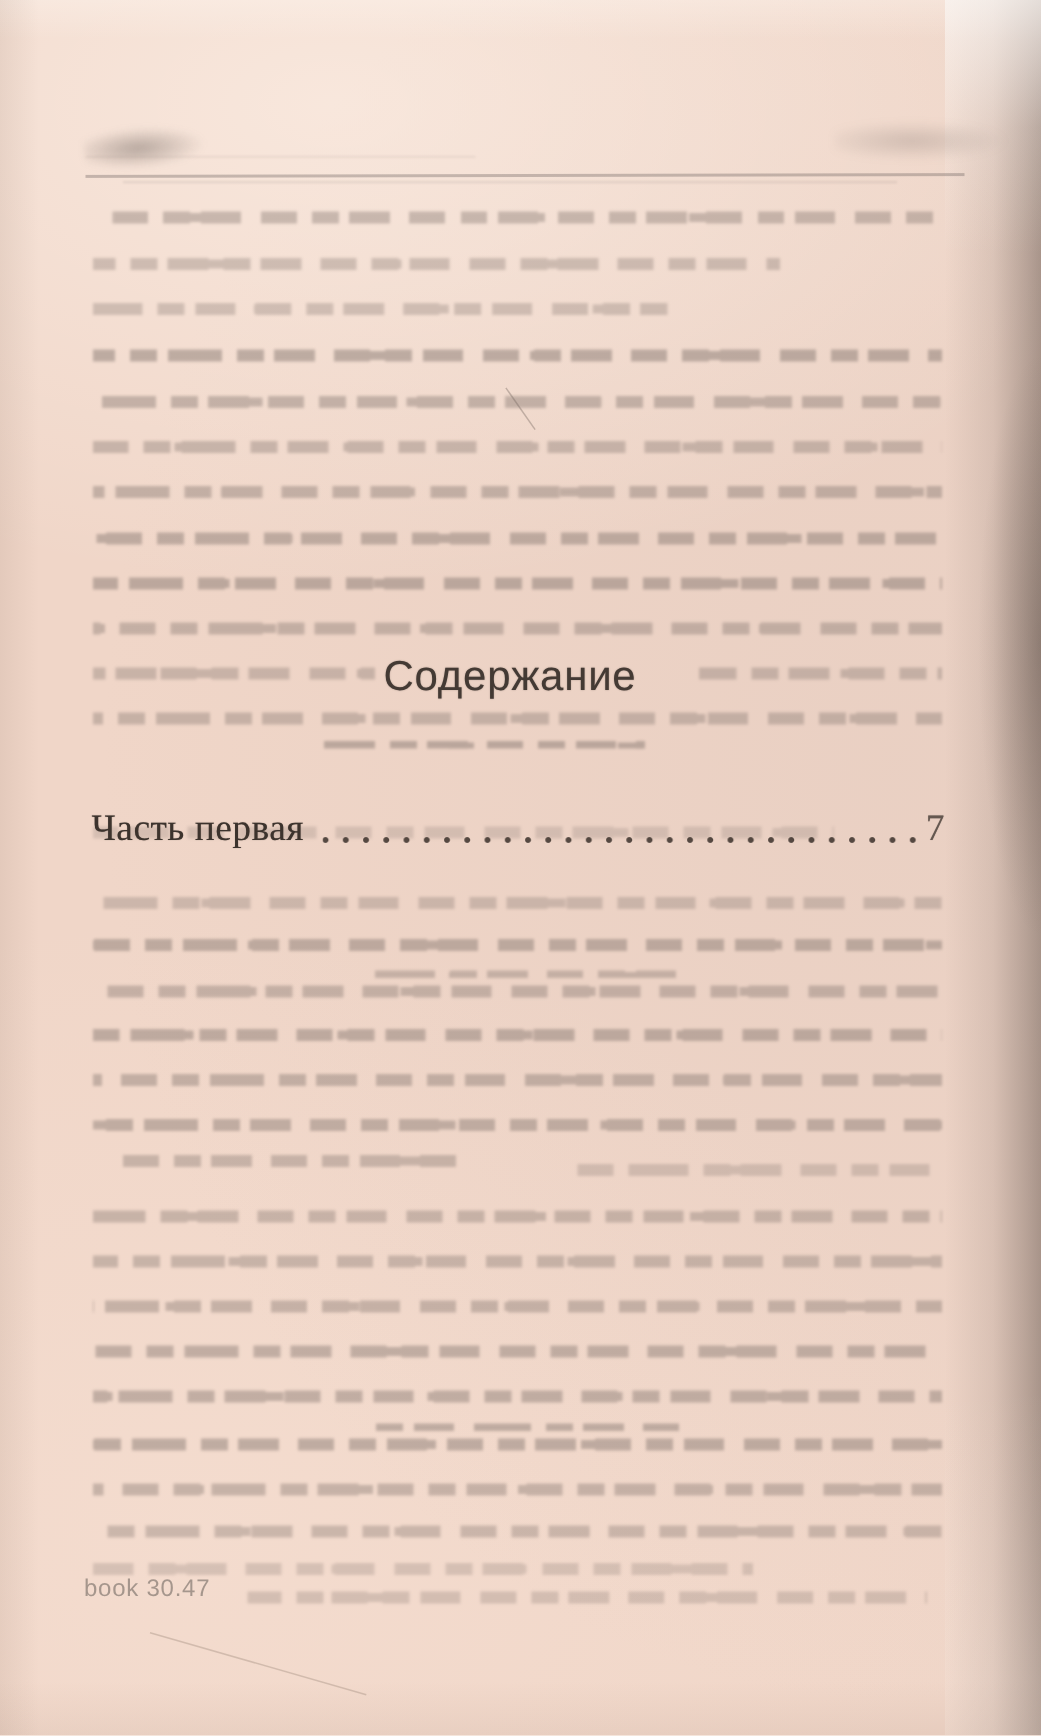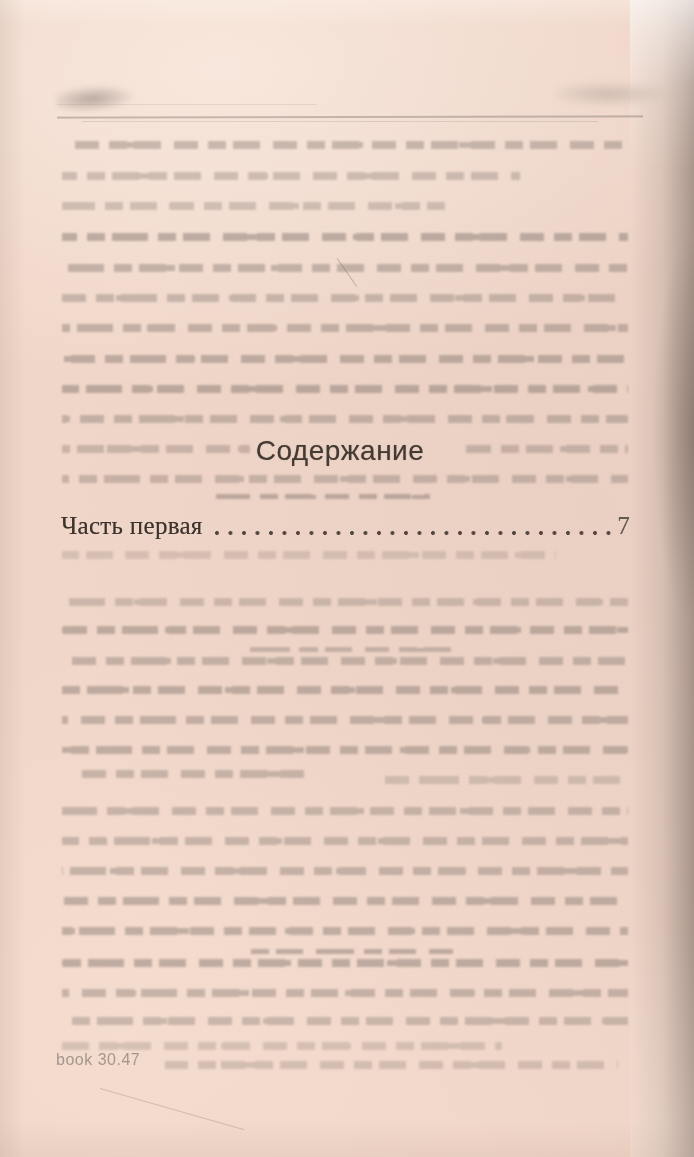--- a/index.html
+++ b/index.html
@@ -60,21 +60,21 @@
     font-family:"Liberation Sans", sans-serif;
     font-size:28px;line-height:38px;font-weight:500;
     color:#443a34;letter-spacing:.5px;
     text-shadow:0 0 1px rgba(68,58,52,.45);
   }
   .toc-row{
     left:61px;right:64px;display:flex;
     font-size:25px;line-height:34px;color:#3c332d;letter-spacing:.3px;
     text-shadow:0 0 .6px rgba(60,50,44,.55);
   }
-  .toc-row-1{top:509px;}
+  .toc-row-1{top:536px;}
   .toc-row-2{top:556px;}
   .toc-label{white-space:nowrap;}
   .leader{
     flex:1;height:8px;align-self:flex-end;margin:0 6px 6px 12px;
     background-image:radial-gradient(circle at 2px 4px, rgba(58,48,42,.85) 1.6px, rgba(58,48,42,0) 2.3px);
     background-size:13.5px 8px;background-repeat:repeat-x;
   }
   .toc-num{white-space:nowrap;color:#4e443d;opacity:.85;}
 
   .watermark{

